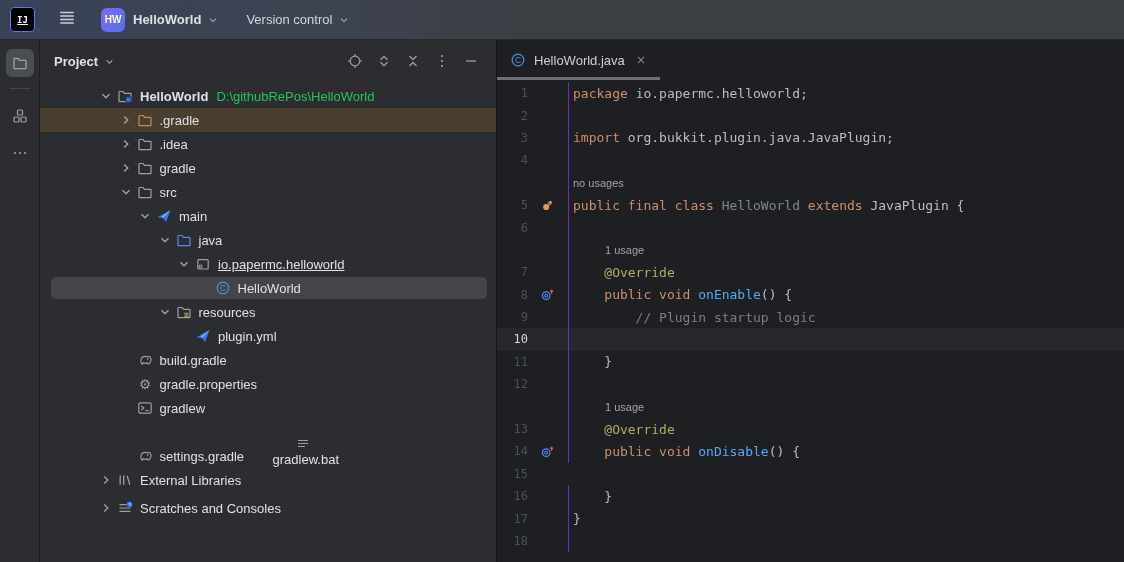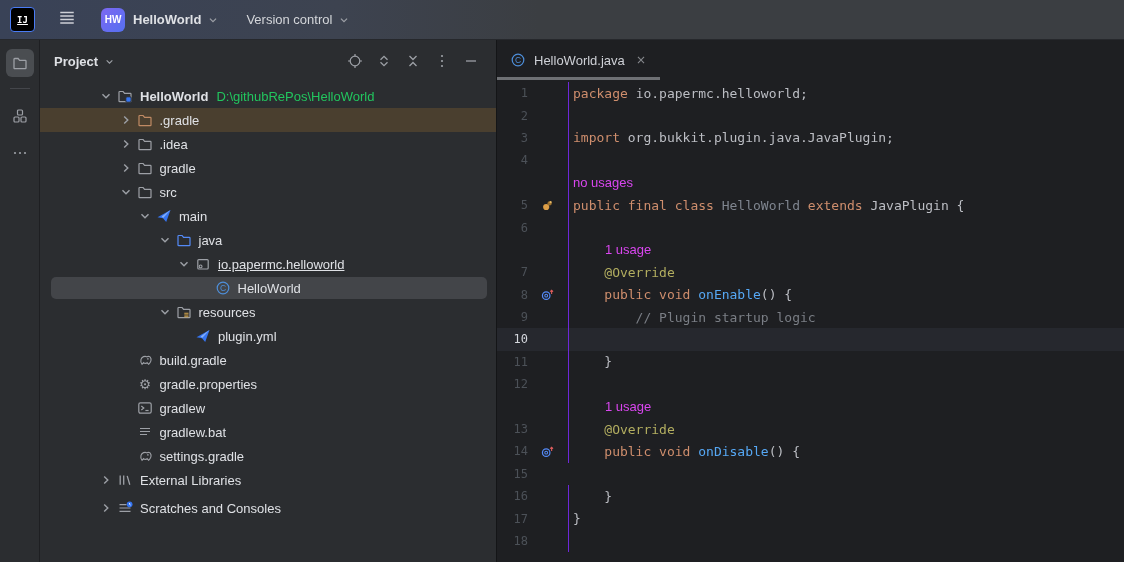--- a/index.html
+++ b/index.html
@@ -66,21 +66,21 @@
   .code-row{display:flex;height:22.4px;align-items:center;}
   .code-row.caret{background:#26282e;}
   .lnum{width:40px;flex:none;text-align:right;padding-right:9px;color:#4c5158;font-size:12px;box-sizing:border-box;}
   .caret .lnum{color:#d4d7dd;}
   .gicon{width:31px;flex:none;display:flex;align-items:center;padding-left:1px;box-sizing:border-box;}
   .gicon svg{width:15px;height:15px;}
   .ltext{flex:1;border-left:1px solid #6d28d9;padding-left:4px;white-space:pre;height:100%;
     display:flex;align-items:center;}
   .tk-kw{color:#cf8e6d;} .tk-pl{color:#bcbec4;} .tk-cn{color:#7f858f;}
   .tk-mt{color:#56a8f5;} .tk-an{color:#b3ae60;} .tk-cm{color:#7a7e85;}
-  .inlay{color:#d946ef;font-family:"Liberation Sans",sans-serif;font-size:13px;}
+  .inlay{color:#a3a3a3;font-family:"Liberation Sans",sans-serif;font-size:11px;}
 </style>
 </head>
 <body>
 
 <div class="topbar">
   <div class="logo">IJ</div>
   <div class="tb-btn burger">
     <span><svg width="18" height="18" viewBox="0 0 16 16">
           <path d="M2 3.2h12M2 6.3h12M2 9.4h12M2 12.5h12" stroke="currentColor" stroke-width="1.3" fill="none"></path>
         </svg></span>
@@ -350,21 +350,21 @@
         <span class="chev"></span>
         <span class="ic">
           <svg viewBox="0 0 16 16" fill="none">
             <rect x="1.8" y="2.8" width="12.4" height="10.4" rx="1.6" stroke="currentColor" stroke-width="1.2"></rect>
             <polyline points="4.3,6 6.8,8 4.3,10" stroke="currentColor" stroke-width="1.2"></polyline>
             <line x1="8.4" y1="10.5" x2="11.6" y2="10.5" stroke="currentColor" stroke-width="1.2"></line>
           </svg>
         </span>
         <span class="lbl">gradlew</span>
       </div>
-      <div class="tree-row" style="padding-left: 75.5px;">
+      <div class="tree-row" style="padding-left: 75.5px; flex-direction: column;">
         <span class="chev"></span>
         <span class="ic">
           <svg viewBox="0 0 16 16" fill="none">
             <path d="M3 4.5h10M3 7.5h10M3 10.5h7" stroke="currentColor" stroke-width="1.2"></path>
           </svg>
         </span>
         <span class="lbl">gradlew.bat</span>
       </div>
       <div class="tree-row" style="padding-left: 75.5px;">
         <span class="chev"></span>

